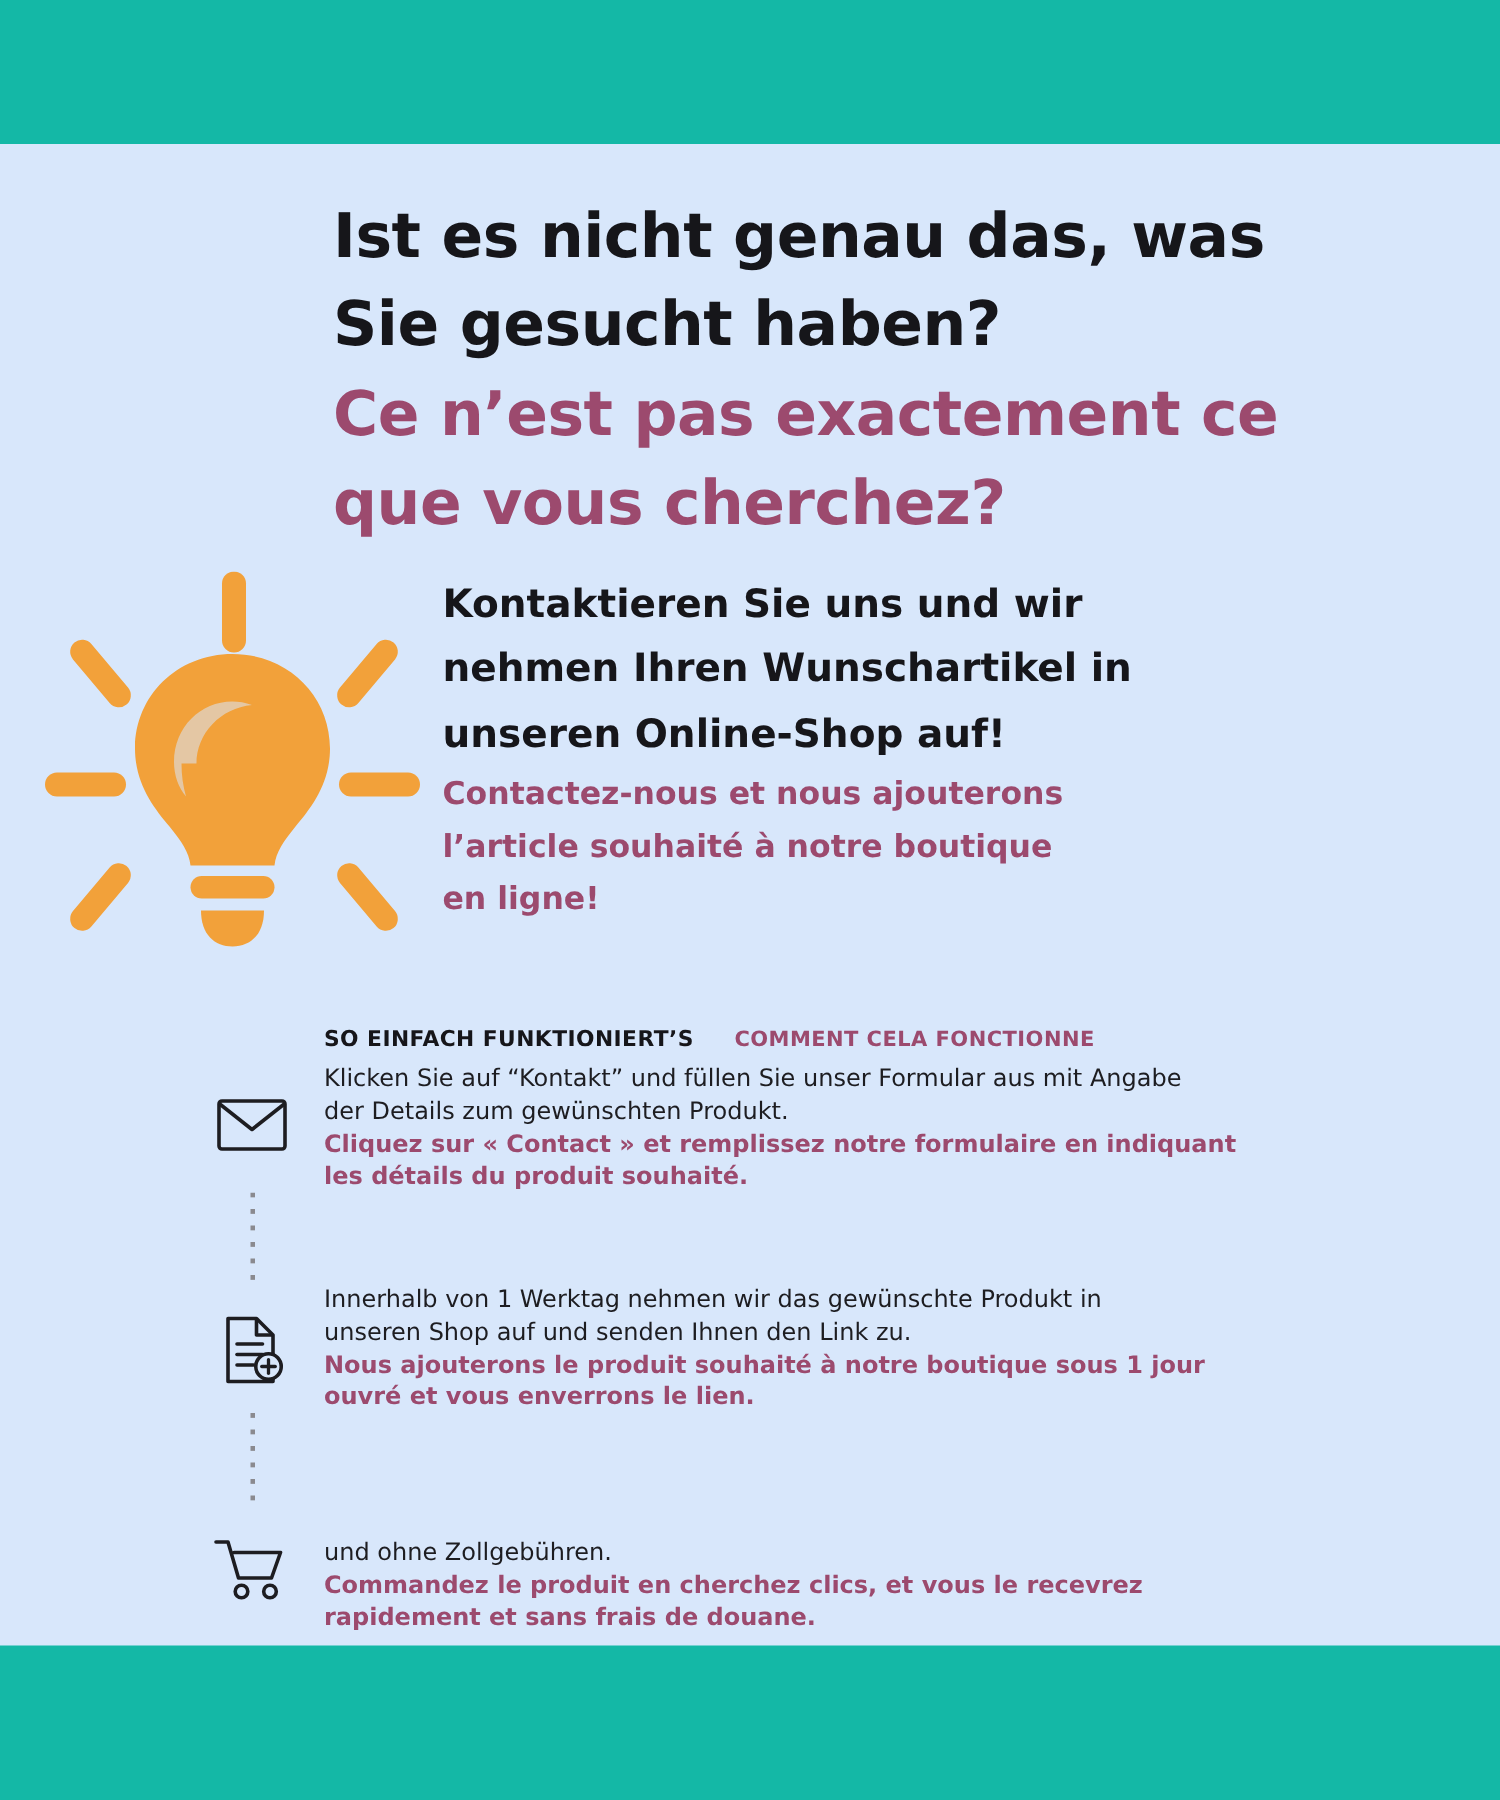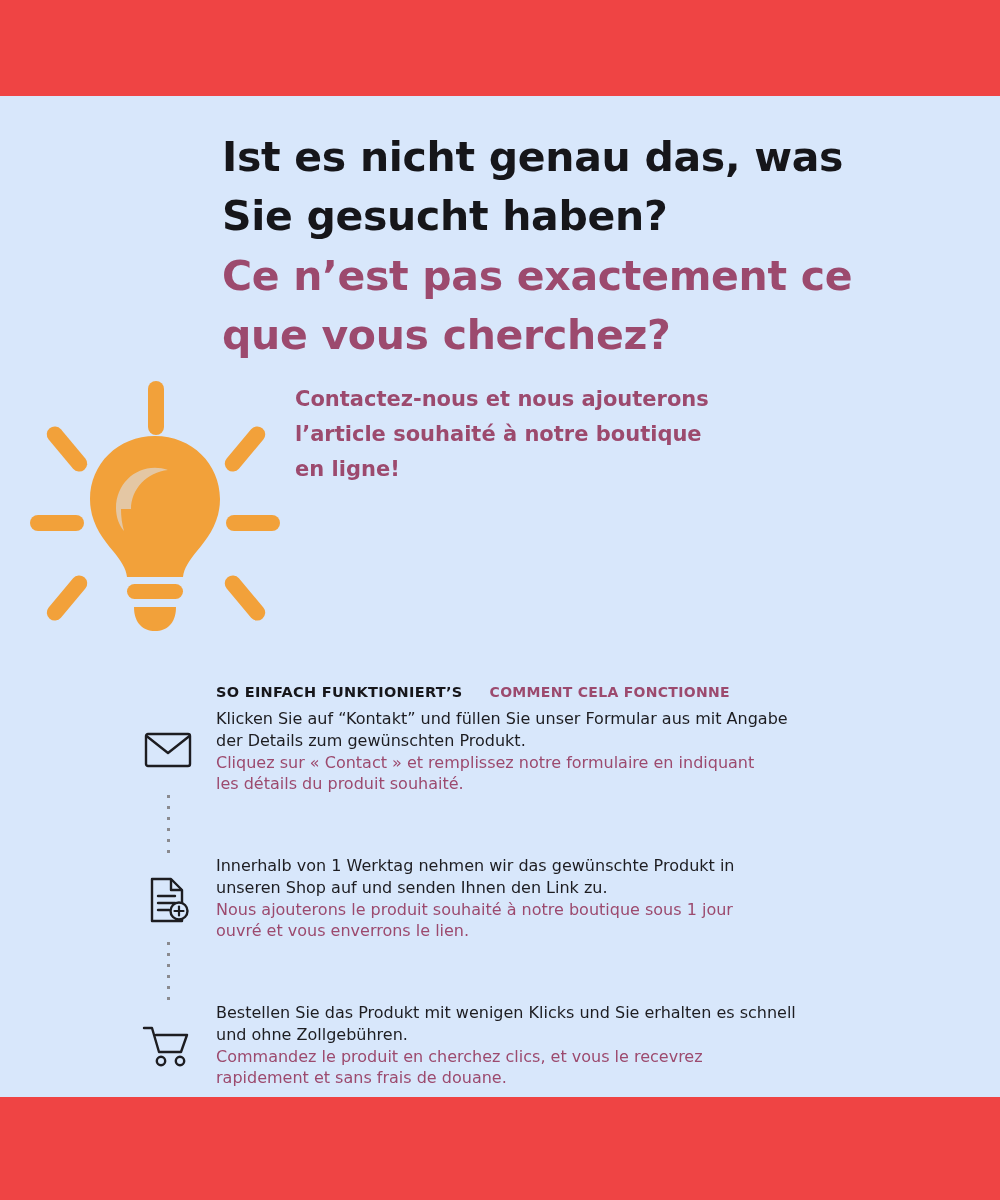--- a/index.html
+++ b/index.html
@@ -11,21 +11,21 @@
     width: 1000px;
     height: 1200px;
     font-family: "DejaVu Sans", "Liberation Sans", sans-serif;
     -webkit-font-smoothing: antialiased;
   }
 
   #page {
     position: relative;
     width: 1000px;
     height: 1200px;
-    background: #ef4444;
+    background: #14b8a6;
     overflow: hidden;
   }
 
   
   #panel {
     position: absolute;
     left: 0;
     top: 96px;
     width: 1000px;
     height: 1001px;
@@ -129,21 +129,21 @@
   .step .text-col {
     flex: 1 1 auto;
     padding-top: 0px;
   }
   .step p {
     margin: 0;
     font-size: 16px;
     line-height: 1.36;
   }
   .step .t-de { color: #1d1d21; font-weight: 400; }
-  .step .t-fr { color: #9c4a6e; font-weight: 400; }
+  .step .t-fr { color: #9c4a6e; font-weight: 700; }
 
   
   .dots {
     height: 60px;
     margin-left: 47px;
     width: 3px;
     background-image: linear-gradient(to bottom, #8a8a8f 0 3px, transparent 3px 11px);
     background-size: 3px 11px;
     background-repeat: repeat-y;
   }
@@ -187,20 +187,25 @@
 
           <path d="M101 128c0-20 16-37 37-39-26-9-52 10-52 38 0 9 3 17 8 23-2-7-3-14-3-22z" fill="#d8e7fb" opacity="0.55"></path>
 
           <rect x="97" y="203" width="56" height="15" rx="7.5"></rect>
           <path d="M104 226h42c0 16-9 24-21 24s-21-8-21-24z"></path>
         </g>
       </svg>
     </div>
 
     <div class="sub-wrap">
+      <p class="sub-de">
+        <span>Kontaktieren Sie uns und wir</span><br>
+        <span>nehmen Ihren Wunschartikel in</span><br>
+        <span>unseren Online-Shop auf!</span>
+      </p>
       <p class="sub-fr">
         <span>Contactez-nous et nous ajouterons</span><br>
         <span>l’article souhaité à notre boutique</span><br>
         <span>en ligne!</span>
       </p>
     </div>
 
     <div class="how-head">
       <span class="de">SO EINFACH FUNKTIONIERT’S</span>
       <span class="fr">COMMENT CELA FONCTIONNE</span>
@@ -259,21 +264,21 @@
       <div class="step">
         <div class="icon-col">
           <svg class="ic" width="52" height="44" viewBox="0 0 52 44" aria-hidden="true">
             <path d="M2 4 h8 l7 24 h22 l6 -17 H14" fill="none" stroke="#1d1d21" stroke-width="2.4" stroke-linecap="round" stroke-linejoin="round"></path>
             <circle cx="19" cy="37" r="4.2" fill="none" stroke="#1d1d21" stroke-width="2.4"></circle>
             <circle cx="38" cy="37" r="4.2" fill="none" stroke="#1d1d21" stroke-width="2.4"></circle>
           </svg>
         </div>
         <div class="text-col">
           <p class="t-de">
-            <span>Bestellen Sie das Produkt mit wenigen Klicks und Sie erhalten es schnell</span><br>
+            <br>
             <span>und ohne Zollgebühren.</span>
           </p>
           <p class="t-fr">
             <span>Commandez le produit en cherchez clics, et vous le recevrez</span><br>
             <span>rapidement et sans frais de douane.</span>
           </p>
         </div>
       </div>
 
     </div>

